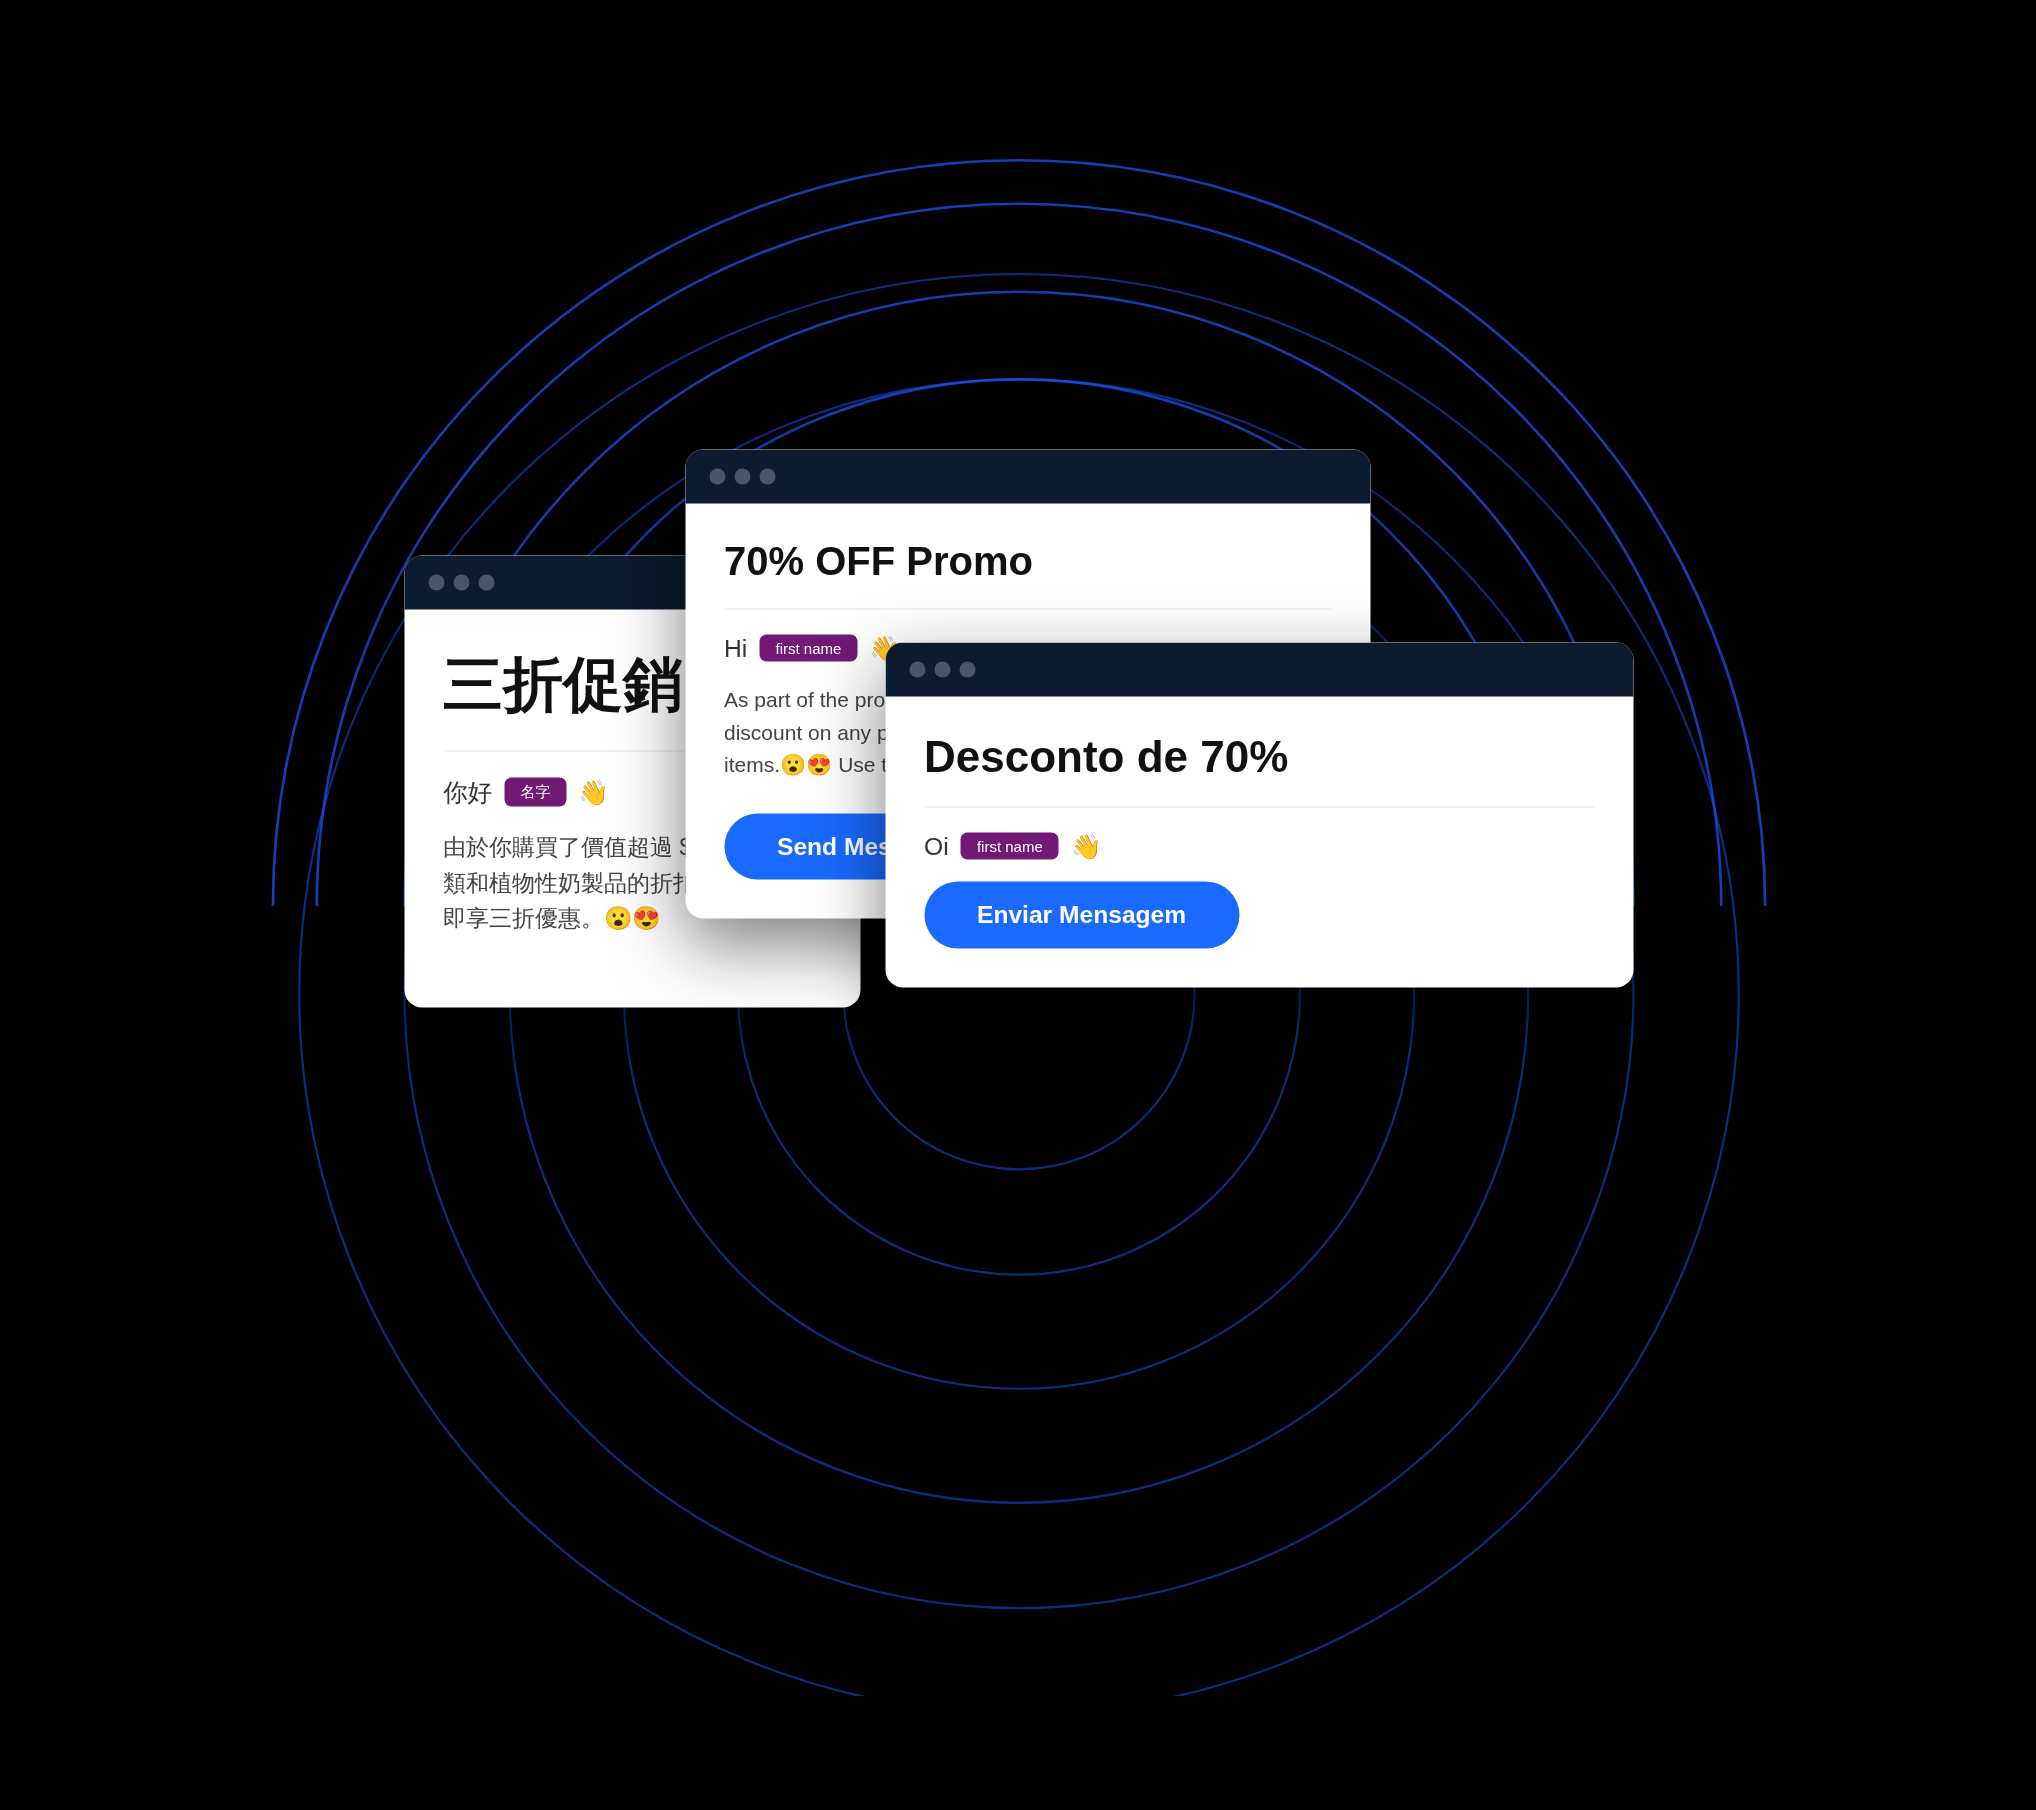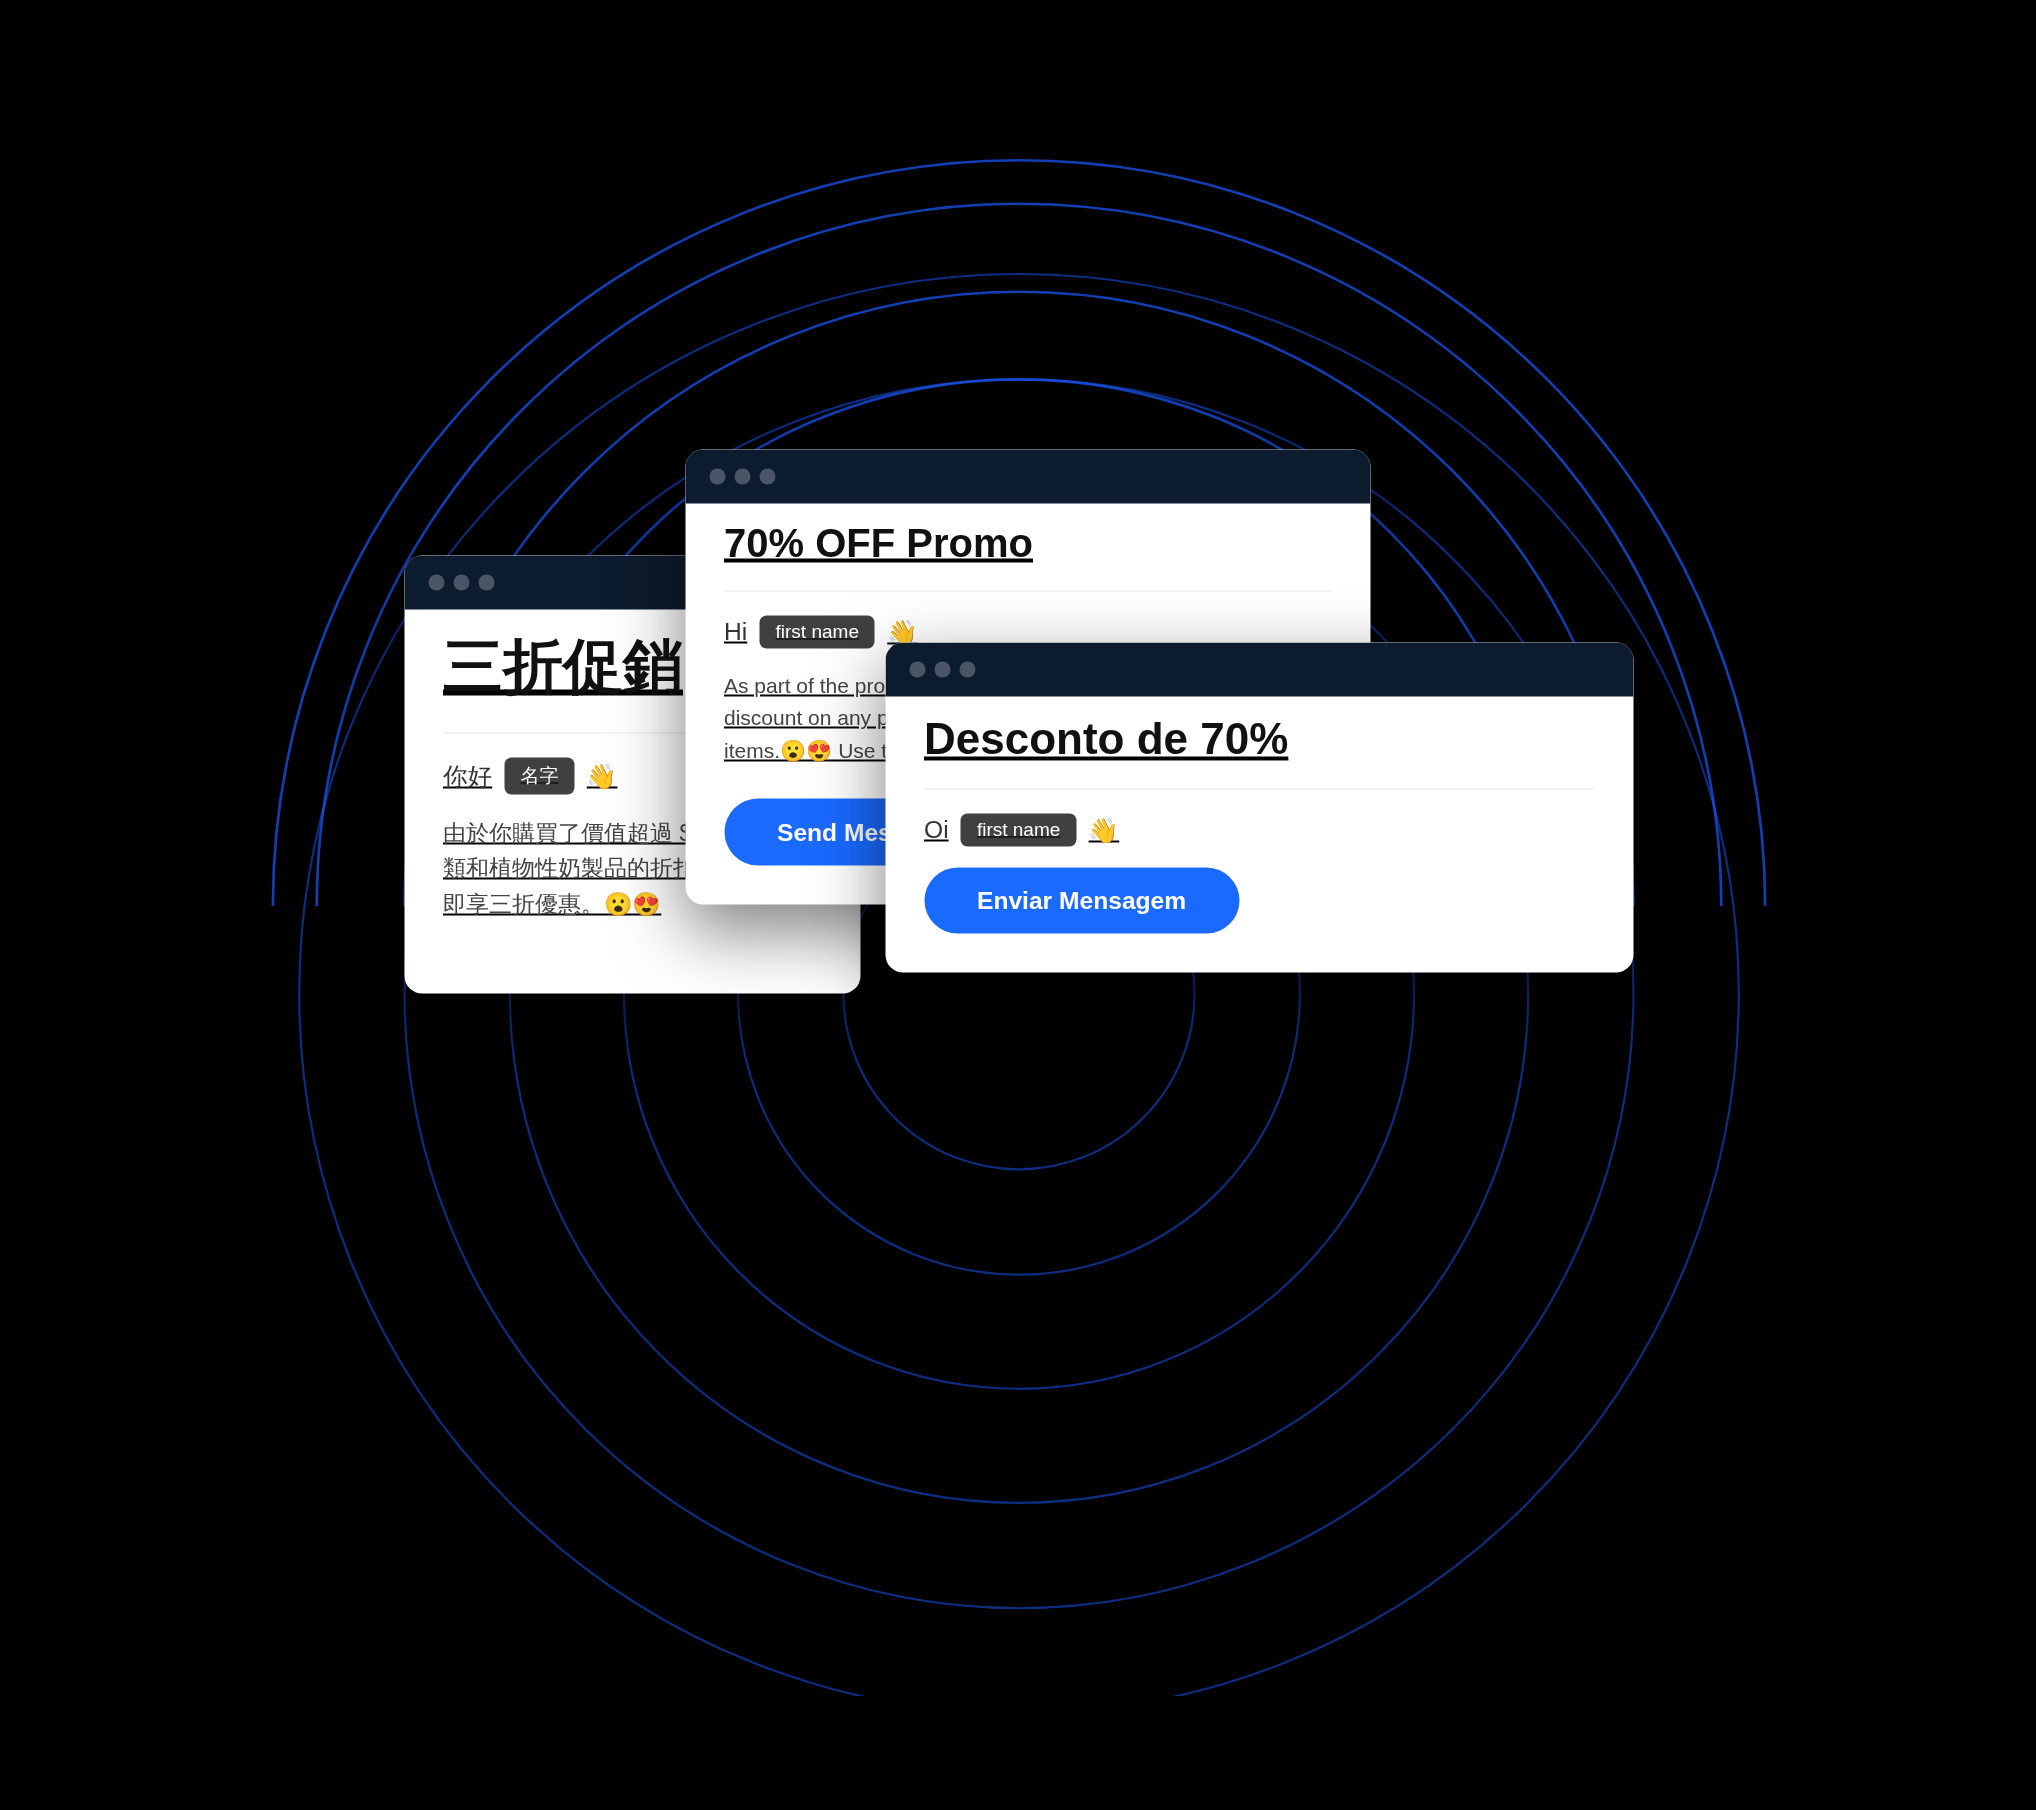--- a/index.html
+++ b/index.html
@@ -58,46 +58,45 @@
 
     .dot {
       width: 16px;
       height: 16px;
       border-radius: 50%;
       background: #4a5568;
       display: inline-block;
     }
 
     .card-body {
-      padding: 17px 39px 39px;
-      text-decoration: underline;
+      padding: 35px 39px 39px;
     }
 
     .card-title {
       font-size: 40px;
       font-weight: 700;
       color: #111;
       margin-bottom: 24.6px;
     }
 
     .greeting-line {
       display: flex;
       align-items: center;
       gap: 12.3px;
       margin-bottom: 21px;
       font-size: 24.6px;
       color: #333;
     }
 
     .name-badge {
-      background: #404040;
+      background: #701a75;
       color: #fff;
       border-radius: 7px;
       padding: 5.3px 16px;
-      font-size: 19px;
+      font-size: 15px;
       font-weight: 500;
     }
 
     .wave-emoji {
       font-size: 24.6px;
     }
 
     .card-text {
       font-size: 21px;
       color: #444;

